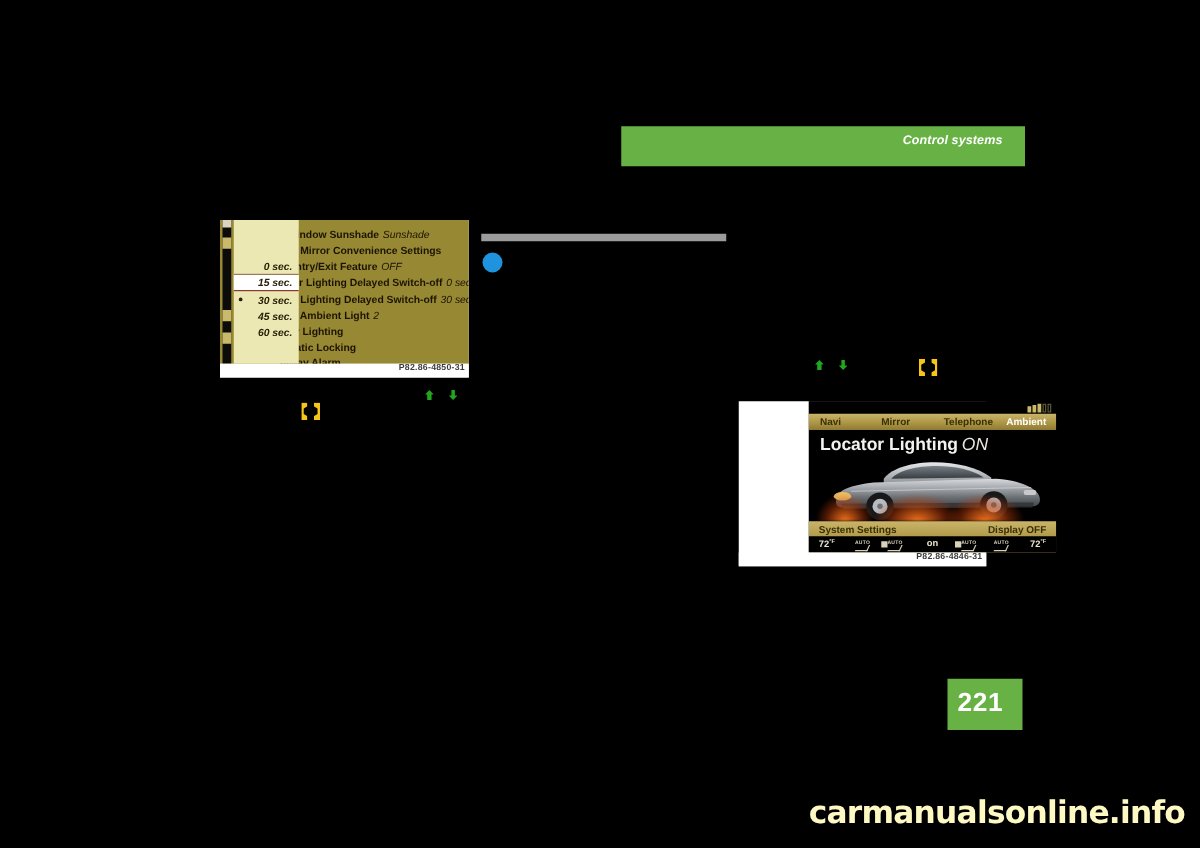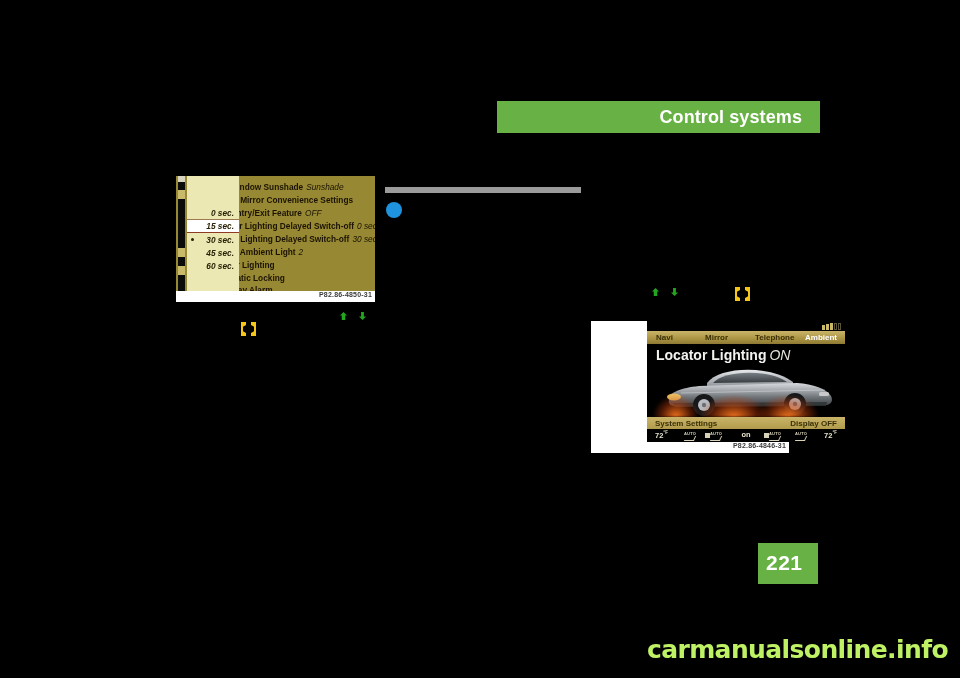--- a/index.html
+++ b/index.html
@@ -10,22 +10,23 @@
   }
   .page { position: relative; width: 960px; height: 678px; background:#000; }
 
   
   .header-bar{
     position:absolute; left:497px; top:101px; width:323px; height:32px;
     background:#68b245;
   }
   .header-title{
     position:absolute; right:18px; top:6px;
-    color:#ffffff; font-size:18px; font-weight:bold; letter-spacing:.1px;
+    color:#ffffff; font-size:10px; font-weight:bold; letter-spacing:.1px;
     white-space:nowrap;
+    font-style:italic;
   }
 
   
   .page-tab{
     position:absolute; left:758px; top:543px; width:60px; height:41px;
     background:#68b245;
   }
   .page-tab span{
     position:absolute; left:8px; top:8px;
     color:#fff; font-size:21px; font-weight:bold; letter-spacing:.5px;
@@ -210,21 +211,21 @@
     display:block; width:7px; height:8px; background:#22a61f;
   }
   .garr i.a{ clip-path: polygon(50% 0,100% 45%,75% 45%,75% 100%,25% 100%,25% 45%,0 45%); }
   .garr i.b{ clip-path: polygon(0 0,70% 0,70% 55%,100% 55%,50% 100%,0 55%,30% 55%,30% 0); }
   .garr1{ left:340px; top:312px; }
   .garr2{ left:652px; top:288px; }
 
   
   .watermark{
     position:absolute; right:12px; bottom:14px;
-    color:#bef264; font-size:25px; font-weight:bold;
+    color:#fef9c3; font-size:25px; font-weight:bold;
     font-family:"DejaVu Sans", sans-serif;
     letter-spacing:-.6px; white-space:nowrap;
   }
 </style>
 </head>
 <body>
 
 <div class="page">
 
   <div class="header-bar">

